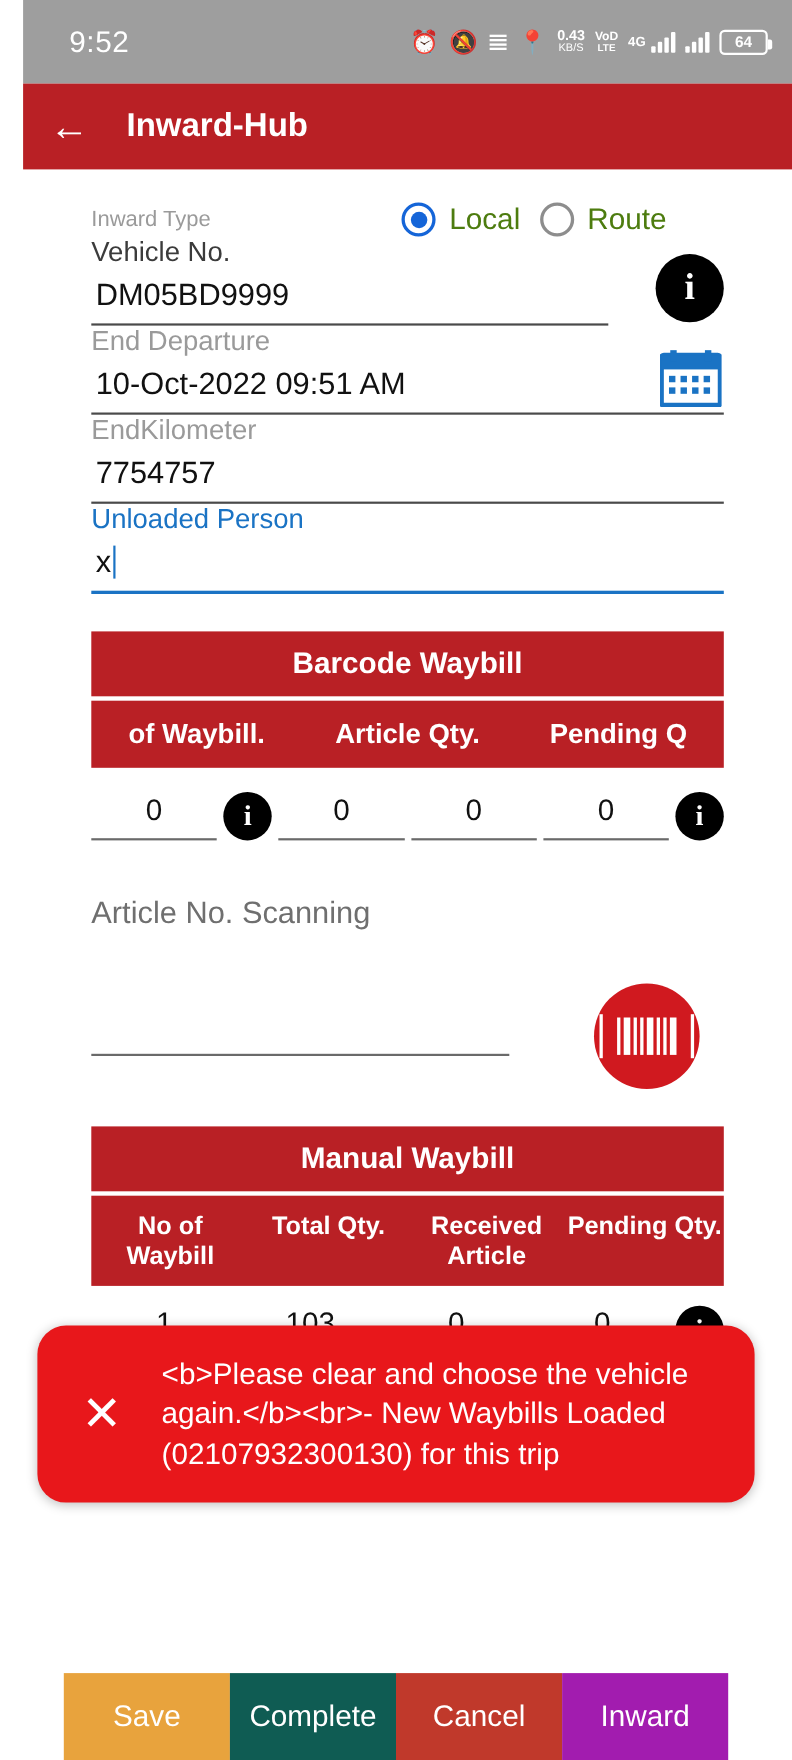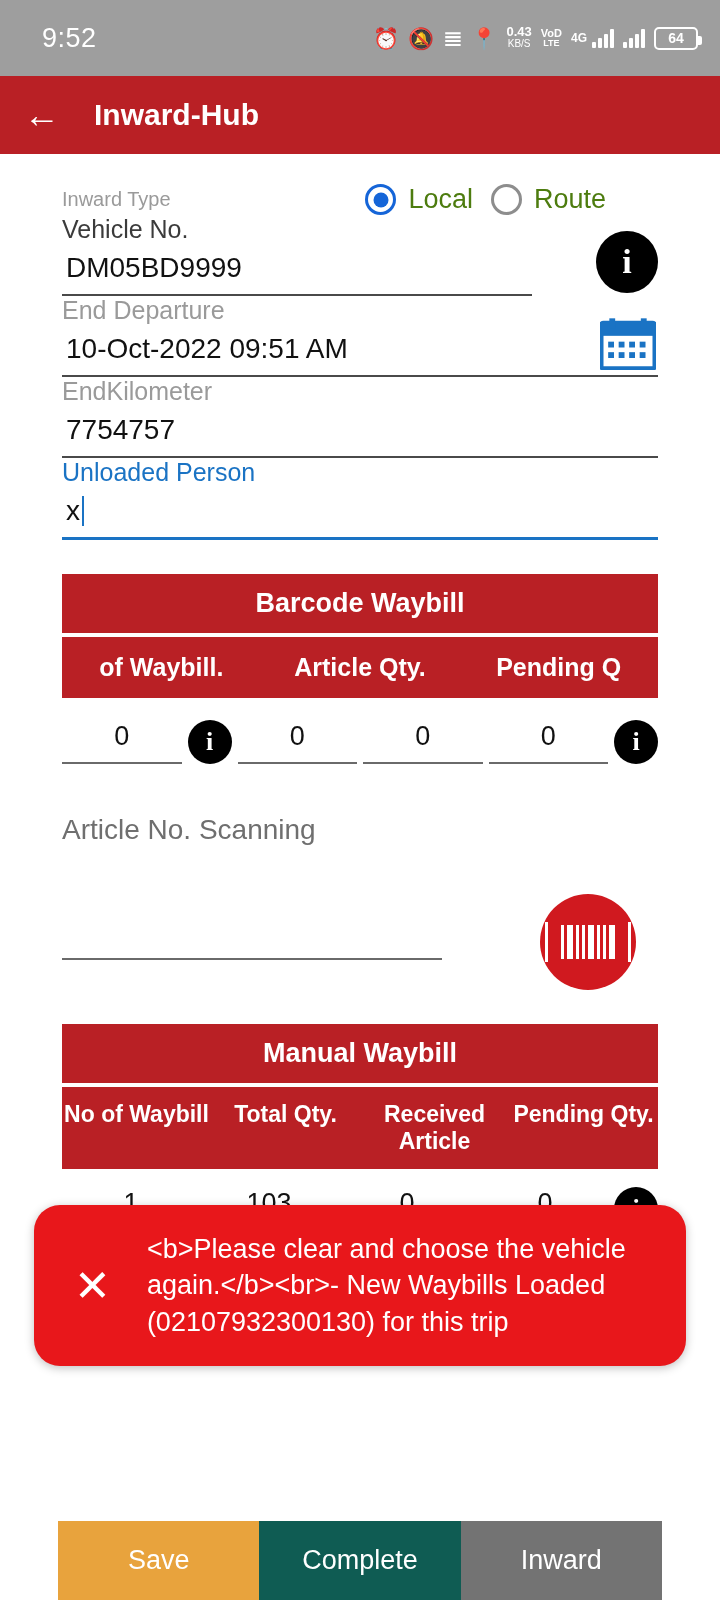--- a/index.html
+++ b/index.html
@@ -2,21 +2,21 @@
 <html><head>
 <meta charset="utf-8">
 <style>
   * { box-sizing: border-box; margin: 0; padding: 0; }
   html, body {
     width: 720px; height: 1600px;
     font-family: "Liberation Sans", sans-serif;
     background: #ffffff;
     overflow: hidden;
   }
-  .screen { position: relative; width: 720px; height: 1600px; background: #fff; }
+  .screen { position: relative; width: 720px; height: 1600px; background: #fff; padding-left: 21px; }
 
   
   .statusbar {
     height: 76px; background: #9e9e9e; color: #ffffff;
     display: flex; align-items: center; justify-content: space-between;
     padding: 0 22px;
   }
   .status-time { font-size: 27px; font-weight: 500; letter-spacing: .5px; padding-left: 20px; }
   .status-icons { display: flex; align-items: center; gap: 9px; }
   .status-icons .ic { font-size: 21px; line-height: 1; display: inline-block; }
@@ -145,21 +145,21 @@
   }
   .toast .x { font-size: 44px; line-height: 1; font-weight: 300; flex: 0 0 auto; padding: 0 10px;}
   .toast .msg { font-size: 27px; line-height: 1.35; }
 
   
   .btnbar { position: absolute; left: 0; right: 0; bottom: 0; display: flex; padding: 0 58px; }
   .btn { flex: 1; text-align: center; color: #fff; font-size: 27px; font-weight: 400; padding: 24px 0; }
   .btn.save { background: #e8a33d; }
   .btn.complete { background: #0f5c53; }
   .btn.cancel { background: #c0392b; }
-  .btn.inward { background: #737373; }
+  .btn.inward { background: #a21caf; }
 </style>
 </head>
 <body>
 
 <div class="screen">
 
   <div class="statusbar">
     <div class="status-time">9:52</div>
     <div class="status-icons">
       <span class="ic">⏰</span>
@@ -311,16 +311,17 @@
   </div>
 
   <div class="toast">
     <div class="x">✕</div>
     <div class="msg">&lt;b&gt;Please clear and choose the vehicle again.&lt;/b&gt;&lt;br&gt;- New Waybills Loaded (02107932300130) for this trip</div>
   </div>
 
   <div class="btnbar">
     <div class="btn save">Save</div>
     <div class="btn complete">Complete</div>
+    <div class="btn cancel">Cancel</div>
     <div class="btn inward">Inward</div>
   </div>
 
 </div>
 
 </body></html>

